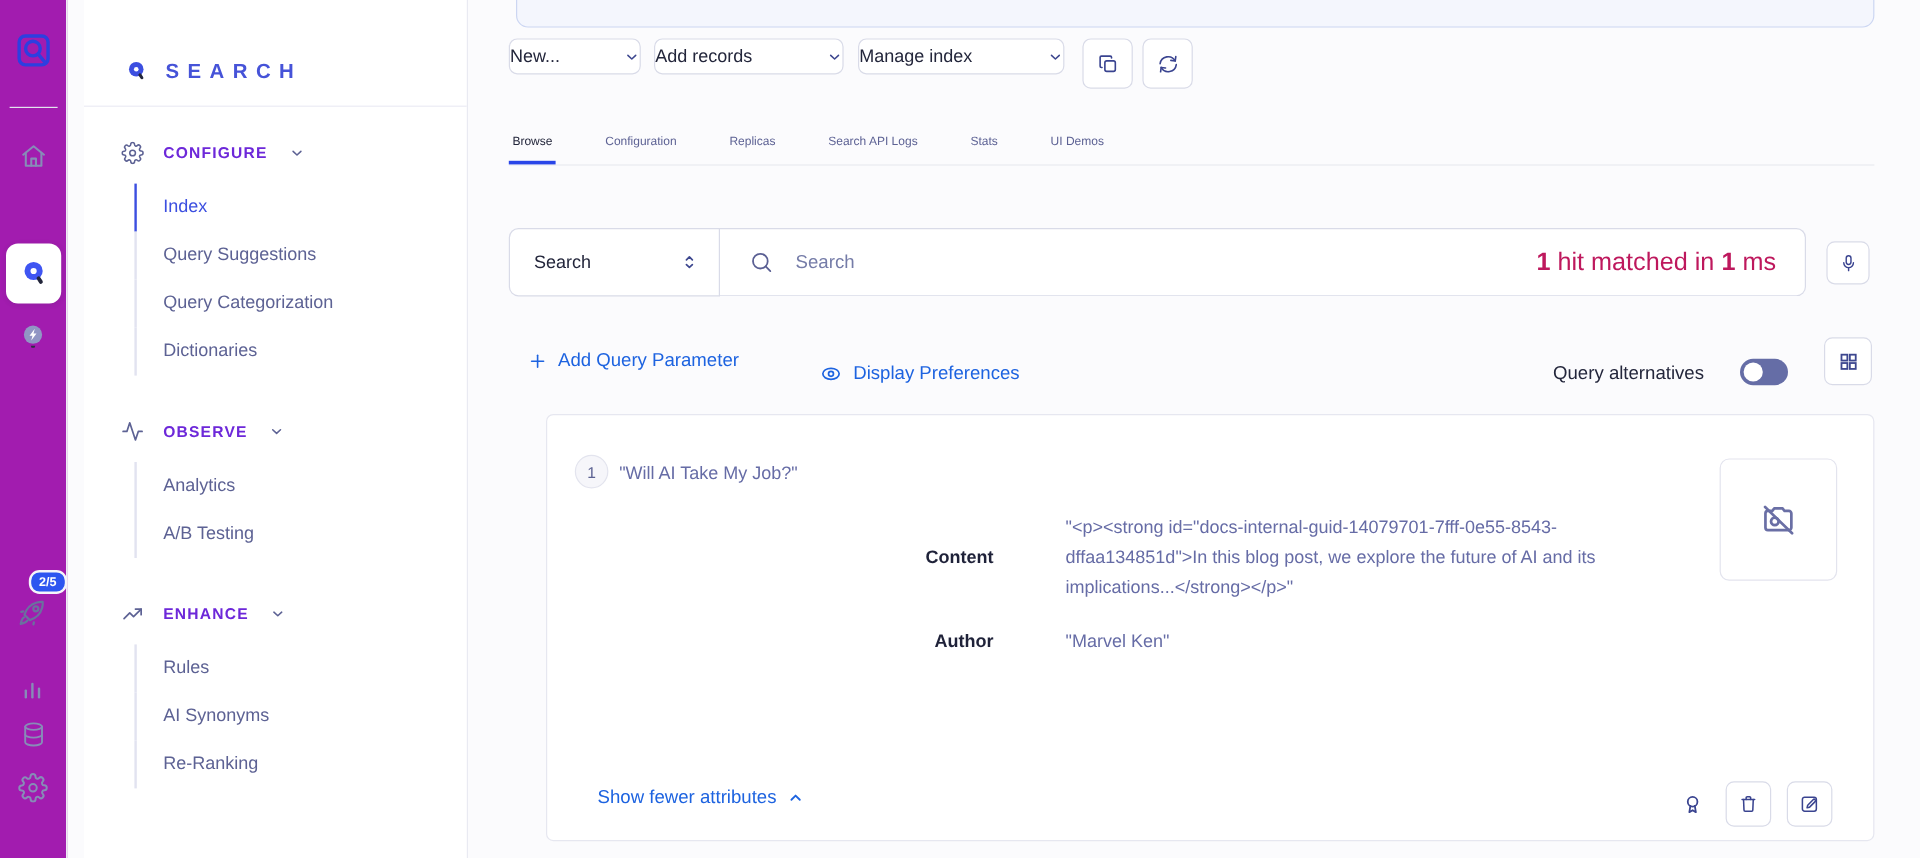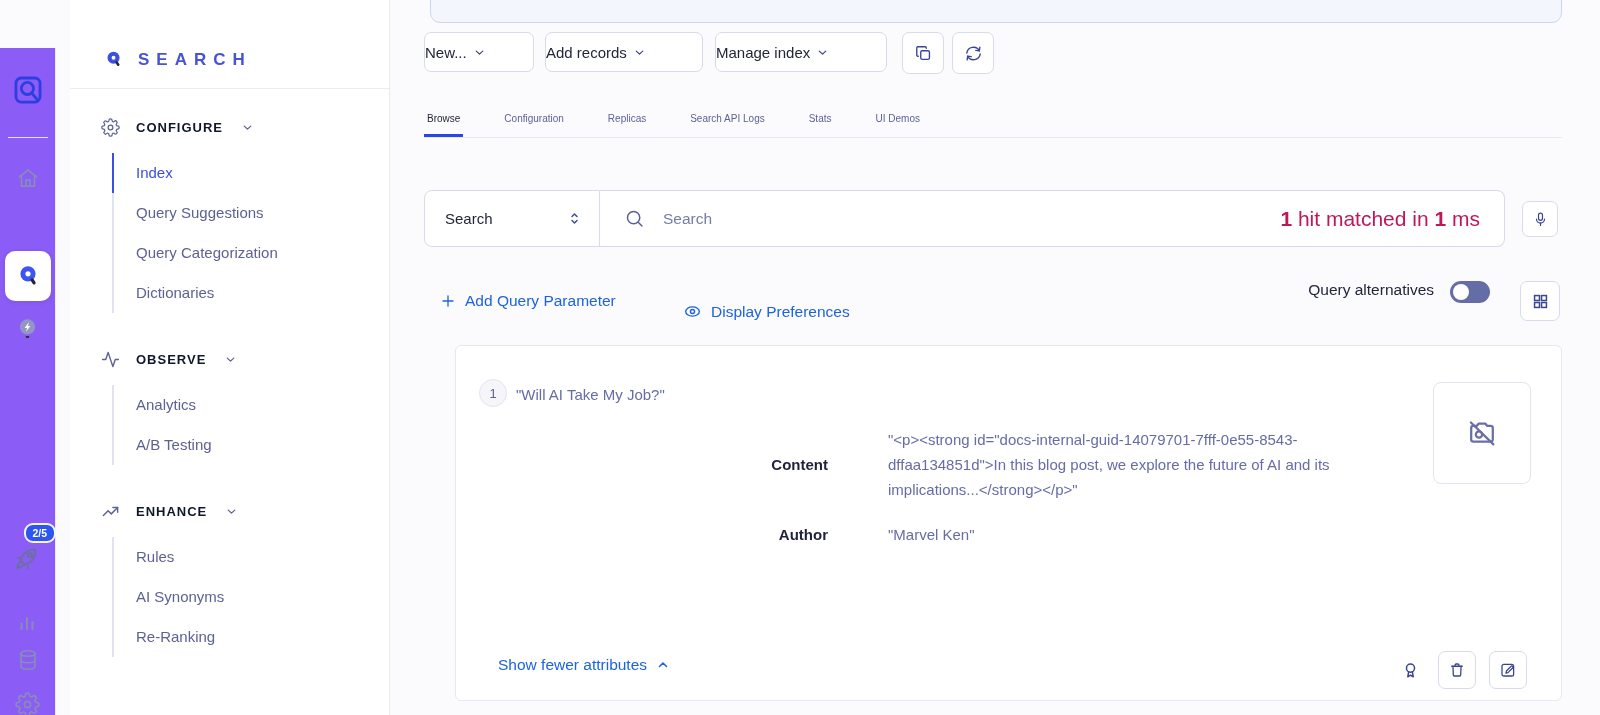--- a/index.html
+++ b/index.html
@@ -1,21 +1,21 @@
 <!DOCTYPE html>
 <html style="--accent: #3c4fe0; --link: #1d63e0;"><head>
 <meta charset="utf-8">
 <style>
   :root{ --accent:#3c4fe0; --link:#1d63e0; --slate:#5d6294; --dark:#23263b; --border:#e6e7f0; --btnborder:#d9dbe8; }
   *{box-sizing:border-box; margin:0; padding:0;}
   body{font-family:"Liberation Sans",sans-serif; background:#fff;}
   .screen{position:relative; width:1600px; height:715px; overflow:hidden; background:#fbfbfd; color:var(--dark);}
   .icon svg{display:block;}
   
-  .rail{position:absolute; left:0; top:0; bottom:0; width:56px; background:#8b5cf6; border-right:1px solid #ececf4;margin-top:48px;}
+  .rail{position:absolute; left:0; top:0; bottom:0; width:56px; background:#a21caf; border-right:1px solid #ececf4;}
   .rail > *{position:absolute; left:50%; transform:translateX(-50%);}
   .rail-item{width:44px; height:36px; display:flex; align-items:center; justify-content:center; background:none; border:none; cursor:pointer; color:#878cb7;}
   .rail-logo{top:24px; color:#2d3fe0;}
   .rail-divider{top:89px; width:40px; height:1px; background:#e3e4ee;}
   .rail-home{top:112px;}
   .rail-active-card{top:203px; width:46px; height:50px; background:#fff; border-radius:10px; box-shadow:0 1px 4px rgba(35,38,59,.12); display:flex; align-items:center; justify-content:center; cursor:pointer;}
   .rail-bulb{top:262px; color:#9196c4;}
   .rail-rocket{top:492px; color:#6b709f;}
   .rail-chart{top:556px;}
   .rail-db{top:594px;}
@@ -23,30 +23,30 @@
   .usage-badge{position:absolute; top:-17px; left:18px; background:#2d55f0; color:#fff; font-size:10.5px; font-weight:bold; padding:2px 7px; border-radius:9px; border:2px solid #f5f5fa; white-space:nowrap;}
   
   .sidebar{position:absolute; left:70px; top:0; bottom:0; width:320px; background:#fff; border-right:1px solid #e9eaf2;}
   .sidebar-header{display:flex; align-items:center; gap:13px; padding:32px 0 0 33px; height:88px;}
   .sidebar-title{color:#4653d8; font-size:17px; font-weight:bold; letter-spacing:7px;}
   .sidebar-hr{height:1px; background:#ececf4; margin:0;}
   .sidebar-nav{padding-top:18px;}
   .sec{margin-bottom:26px;}
   .sec-head{display:flex; align-items:center; gap:16px; height:40px; padding-left:31px; cursor:pointer;}
   .sec-head .sic{color:#5d6294;}
-  .sec-label{font-size:13px; font-weight:bold; letter-spacing:1px; color:#0f172a;}
+  .sec-label{font-size:13px; font-weight:bold; letter-spacing:1px; color:#6d28d9;}
   .sec-head .chev{color:#5d6294; margin-left:2px;}
   .sec-items{margin-top:6px;}
   .item{height:40px; line-height:40px; margin-left:42px; padding-left:22px; border-left:2px solid #e2e3f0; font-size:15px; color:var(--slate); cursor:pointer;}
   .item.active{border-left-color:var(--accent); color:var(--accent);}
   .item.disabled{color:#babdd8;}
   
   .main{position:absolute; left:390px; top:0; right:0; bottom:0; background:#fbfbfd; overflow:hidden;}
   .banner-partial{position:absolute; left:40px; top:-34px; width:1132px; height:57px; background:#f4f6fd; border:1px solid #ccd6f2; border-radius:10px;}
-  .btn{position:absolute; top:32px; height:40px; background:#fff; border:1px solid var(--btnborder); border-radius:7px; display:flex; align-items:center; justify-content:flex-start; gap:6px; font-size:15px; color:var(--dark); font-family:inherit; cursor:pointer;}
+  .btn{position:absolute; top:32px; height:30px; background:#fff; border:1px solid var(--btnborder); border-radius:7px; display:flex; align-items:center; justify-content:space-between; gap:6px; font-size:15px; color:var(--dark); font-family:inherit; cursor:pointer;}
   .btn .chev{color:#3d478f;}
   .icon-btn{display:flex; align-items:center; justify-content:center; background:#fff; border:1px solid var(--btnborder); border-radius:7px; color:#3a4490; cursor:pointer;}
   
   .tabs{position:absolute; left:34px; top:100px; width:1138px; display:flex; gap:38px; border-bottom:1px solid #e8e9f1;}
   .tab{padding:13px 3px 10px; font-size:10px; color:var(--slate); border-bottom:3px solid transparent; cursor:pointer; white-space:nowrap;}
   .tab.active{color:var(--dark); border-bottom-color:#2945e8;}
   
   .searchbar{position:absolute; left:34px; top:190px; width:1081px; height:57px; display:flex;}
   .search-mode{width:176px; background:#fff; border:1px solid var(--btnborder); border-radius:8px 0 0 8px; display:flex; align-items:center; justify-content:space-between; padding:0 16px 0 20px; cursor:pointer;}
   .search-mode-label{font-size:15px; color:var(--dark);}
@@ -55,21 +55,21 @@
   .search-box .mag{color:#5a5f93; margin-right:18px;}
   .search-field{flex:1; border:none; outline:none; font-size:15.5px; font-family:inherit; color:var(--dark); background:transparent;}
   .search-field::placeholder{color:#757ca8;}
   .search-stats{font-size:21px; color:#be185d; white-space:nowrap;}
   .mic-btn{position:absolute; right:42px; top:201px; width:36px; height:36px;}
   
   .query-row{position:absolute; left:0; right:0; top:281px; height:40px;}
   .qlink{position:absolute; display:flex; align-items:center; gap:9px; height:40px; color:var(--link); font-size:15.5px; cursor:pointer;}
   .qlink-add{left:50px;}
   .qlink-pref{left:293px;align-items:flex-end;}
-  .qalt{position:absolute; right:110px; top:0; height:40px; display:flex; align-items:flex-start; gap:16px;}
+  .qalt{position:absolute; right:110px; top:0; height:40px; display:flex; align-items:flex-end; gap:30px;}
   .qalt-label{font-size:15.5px; color:var(--dark);}
   .toggle{width:40px; height:22px; border-radius:11px; background:#656da6; position:relative; cursor:pointer;}
   .toggle .knob{position:absolute; left:3px; top:3px; width:16px; height:16px; border-radius:50%; background:#fff;}
   .grid-btn{position:absolute; right:40px; top:0; width:40px; height:40px;}
   
   .record-card{position:absolute; left:65px; right:38px; top:345px; height:356px; background:#fff; border:1px solid var(--border); border-radius:6px;}
   .rank-badge{position:absolute; left:23px; top:33px; width:28px; height:28px; border-radius:50%; background:#f6f6fa; border:1px solid #e3e4ee; color:#5c6292; font-size:13px; display:flex; align-items:center; justify-content:center;}
   .attrs{position:absolute; left:0; top:26px;}
   .attr-row{display:flex; align-items:center; padding:10px 0;}
   .attr-label{width:372px; text-align:right; font-size:15px; font-weight:bold; color:#1f2239; flex:none;}

